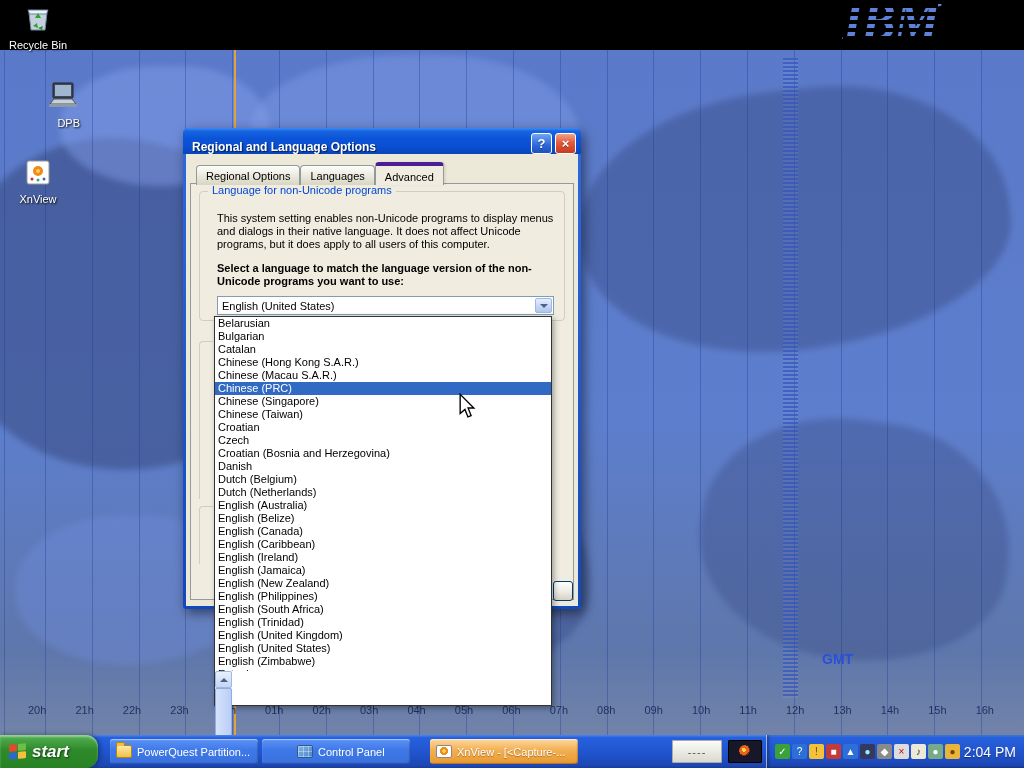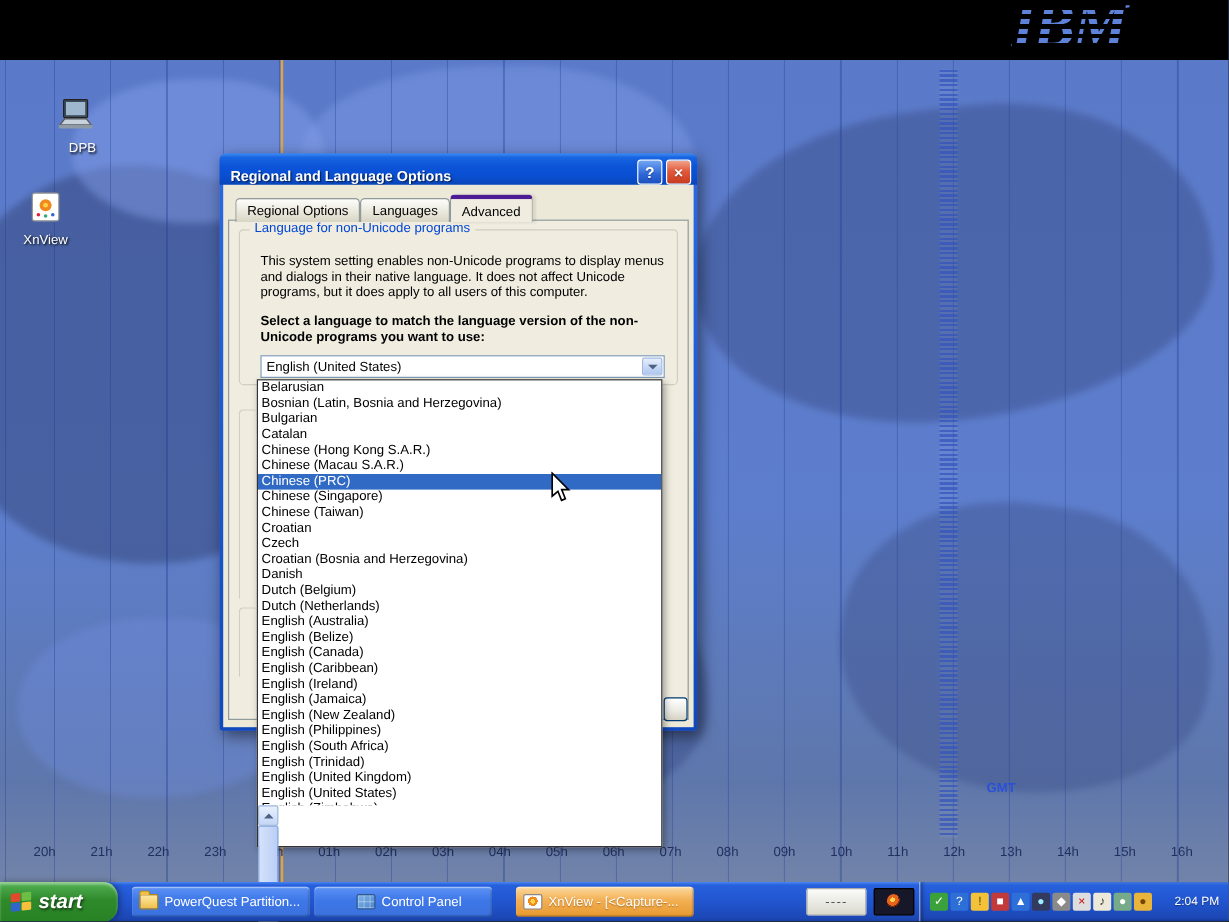--- a/index.html
+++ b/index.html
@@ -23,21 +23,21 @@
   .b6 { left:700px; top:420px; width:310px; height:240px; background:rgba(62,82,140,.45); transform:rotate(8deg); }
   .b7 { left:15px; top:515px; width:230px; height:150px; background:rgba(112,140,220,.4); }
   .tz-lines { position:absolute; left:0; top:50px; width:100%; height:685px;
               background:repeating-linear-gradient(90deg, rgba(25,55,145,.35) 0 1px, transparent 1px 46.8px);
               background-position:45px 0; }
   .marker-line { position:absolute; left:234px; top:50px; width:2px; height:685px; background:#E2A33B; }
   .hatch-band { position:absolute; left:783px; top:58px; width:15px; height:640px;
               background:repeating-linear-gradient(180deg, rgba(55,88,190,.75) 0 2px, rgba(255,255,255,.06) 2px 4px); }
   .hours { position:absolute; left:28px; top:704px; width:966px; display:flex; justify-content:space-between;
            color:#1f2f5e; font-size:11px; z-index:2; }
-  .gmt { position:absolute; left:822px; top:651px; color:#2b50d8; font-weight:bold; font-size:11px; z-index:2; }
+  .gmt { position:absolute; left:822px; top:651px; color:#2b50d8; font-weight:bold; font-size:14px; z-index:2; }
 
   
   .desk-icon { position:absolute; width:76px; text-align:center; color:#fff; font-size:11px;
                text-shadow:1px 1px 2px #000; z-index:3; cursor:default; }
   .desk-icon .art { margin:0 auto 3px; }
   .di-recycle { left:0; top:4px; }
   .di-dpb { left:4px; top:80px;text-align:right; }
   .di-xnview { left:0; top:158px; }
 
   
@@ -139,21 +139,21 @@
          display:flex; align-items:center; justify-content:center; box-shadow:inset 0 0 0 1px #aaa; }
   .misc-btn2 { position:absolute; left:728px; top:5px; width:34px; height:23px; border-radius:2px;
          background:#17172a; box-shadow:inset 0 0 0 1px #000; }
   .misc-btn2::before { content:""; position:absolute; left:11px; top:5px; width:12px; height:12px; border-radius:50%;
          background:radial-gradient(circle at 40% 40%, #ffd24a 0 2px, #e8641e 2px 5px, #7a2a08 5px 6px, transparent 6px); }
   .tray { position:absolute; left:766px; top:0; right:0; height:33px; display:flex; align-items:center;
          gap:2px; padding-left:8px; border-left:1px solid rgba(255,255,255,.55);
          box-shadow:inset 2px 0 3px rgba(0,0,0,.3); }
   .tray-icon { width:15px; height:15px; border-radius:2px; font-size:10px; line-height:15px; text-align:center;
          flex-shrink:0; }
-  .clock { margin-left:auto; padding-right:8px; color:#fff; font-size:10px; text-shadow:0 1px 1px rgba(0,0,0,.4); }
+  .clock { margin-left:auto; padding-right:8px; color:#fff; font-size:14px; text-shadow:0 1px 1px rgba(0,0,0,.4); }
 </style>
 </head>
 <body>
 
 <div id="screen">
 
   <div class="blob b1"></div>
   <div class="blob b2"></div>
   <div class="blob b3"></div>
   <div class="blob b4"></div>
@@ -183,20 +183,30 @@
       <span class="hour">09h</span>
       <span class="hour">10h</span>
       <span class="hour">11h</span>
       <span class="hour">12h</span>
       <span class="hour">13h</span>
       <span class="hour">14h</span>
       <span class="hour">15h</span>
       <span class="hour">16h</span>
   </div>
 
+  <div class="desk-icon di-recycle" style="z-index:4;">
+    <svg class="art" width="30" height="30" viewBox="0 0 30 30">
+      <path d="M6 9 h18 l-2 17 H8 Z" fill="#D9E8F5" fill-opacity="0.9" stroke="#6E86A0"></path>
+      <path d="M5 6 h20 l-1.5 4 H6.5 Z" fill="#EAF3FB" stroke="#6E86A0"></path>
+      <path d="M12 14 l3 -5 3 5 Z" fill="#2FA32F"></path>
+      <path d="M10 22 l5 2 -1 -5 Z" fill="#2FA32F"></path>
+      <path d="M20 22 l-5 2 4 2 Z" fill="#27902A"></path>
+    </svg>
+    <div>Recycle Bin</div>
+  </div>
   <div class="desk-icon di-dpb">
     <svg class="art" width="34" height="32" viewBox="0 0 34 32">
       <rect x="7" y="3" width="20" height="15" rx="1" fill="#3C4A5C" stroke="#222"></rect>
       <rect x="9" y="5" width="16" height="11" fill="#9FB6CF"></rect>
       <path d="M4 24 l4 -5 h18 l4 5 Z" fill="#C8D2DC" stroke="#555"></path>
       <rect x="3" y="24" width="28" height="3" rx="1" fill="#8E9AA6"></rect>
     </svg>
     <div>DPB</div>
   </div>
   <div class="desk-icon di-xnview">
@@ -238,21 +248,20 @@
         <div class="gb-frag gb-frag1"></div>
         <div class="gb-frag gb-frag2"></div>
         <div class="btn-frag"></div>
       </div>
     </div>
   </div>
 
   <div class="droplist">
     <div class="list-col">
       <div class="list-item">Belarusian</div>
-        <div class="list-item">Bosnian (Latin, Bosnia and Herzegovina)</div>
         <div class="list-item">Bulgarian</div>
         <div class="list-item">Catalan</div>
         <div class="list-item">Chinese (Hong Kong S.A.R.)</div>
         <div class="list-item">Chinese (Macau S.A.R.)</div>
         <div class="list-item selected">Chinese (PRC)</div>
         <div class="list-item">Chinese (Singapore)</div>
         <div class="list-item">Chinese (Taiwan)</div>
         <div class="list-item">Croatian</div>
         <div class="list-item">Czech</div>
         <div class="list-item">Croatian (Bosnia and Herzegovina)</div>

